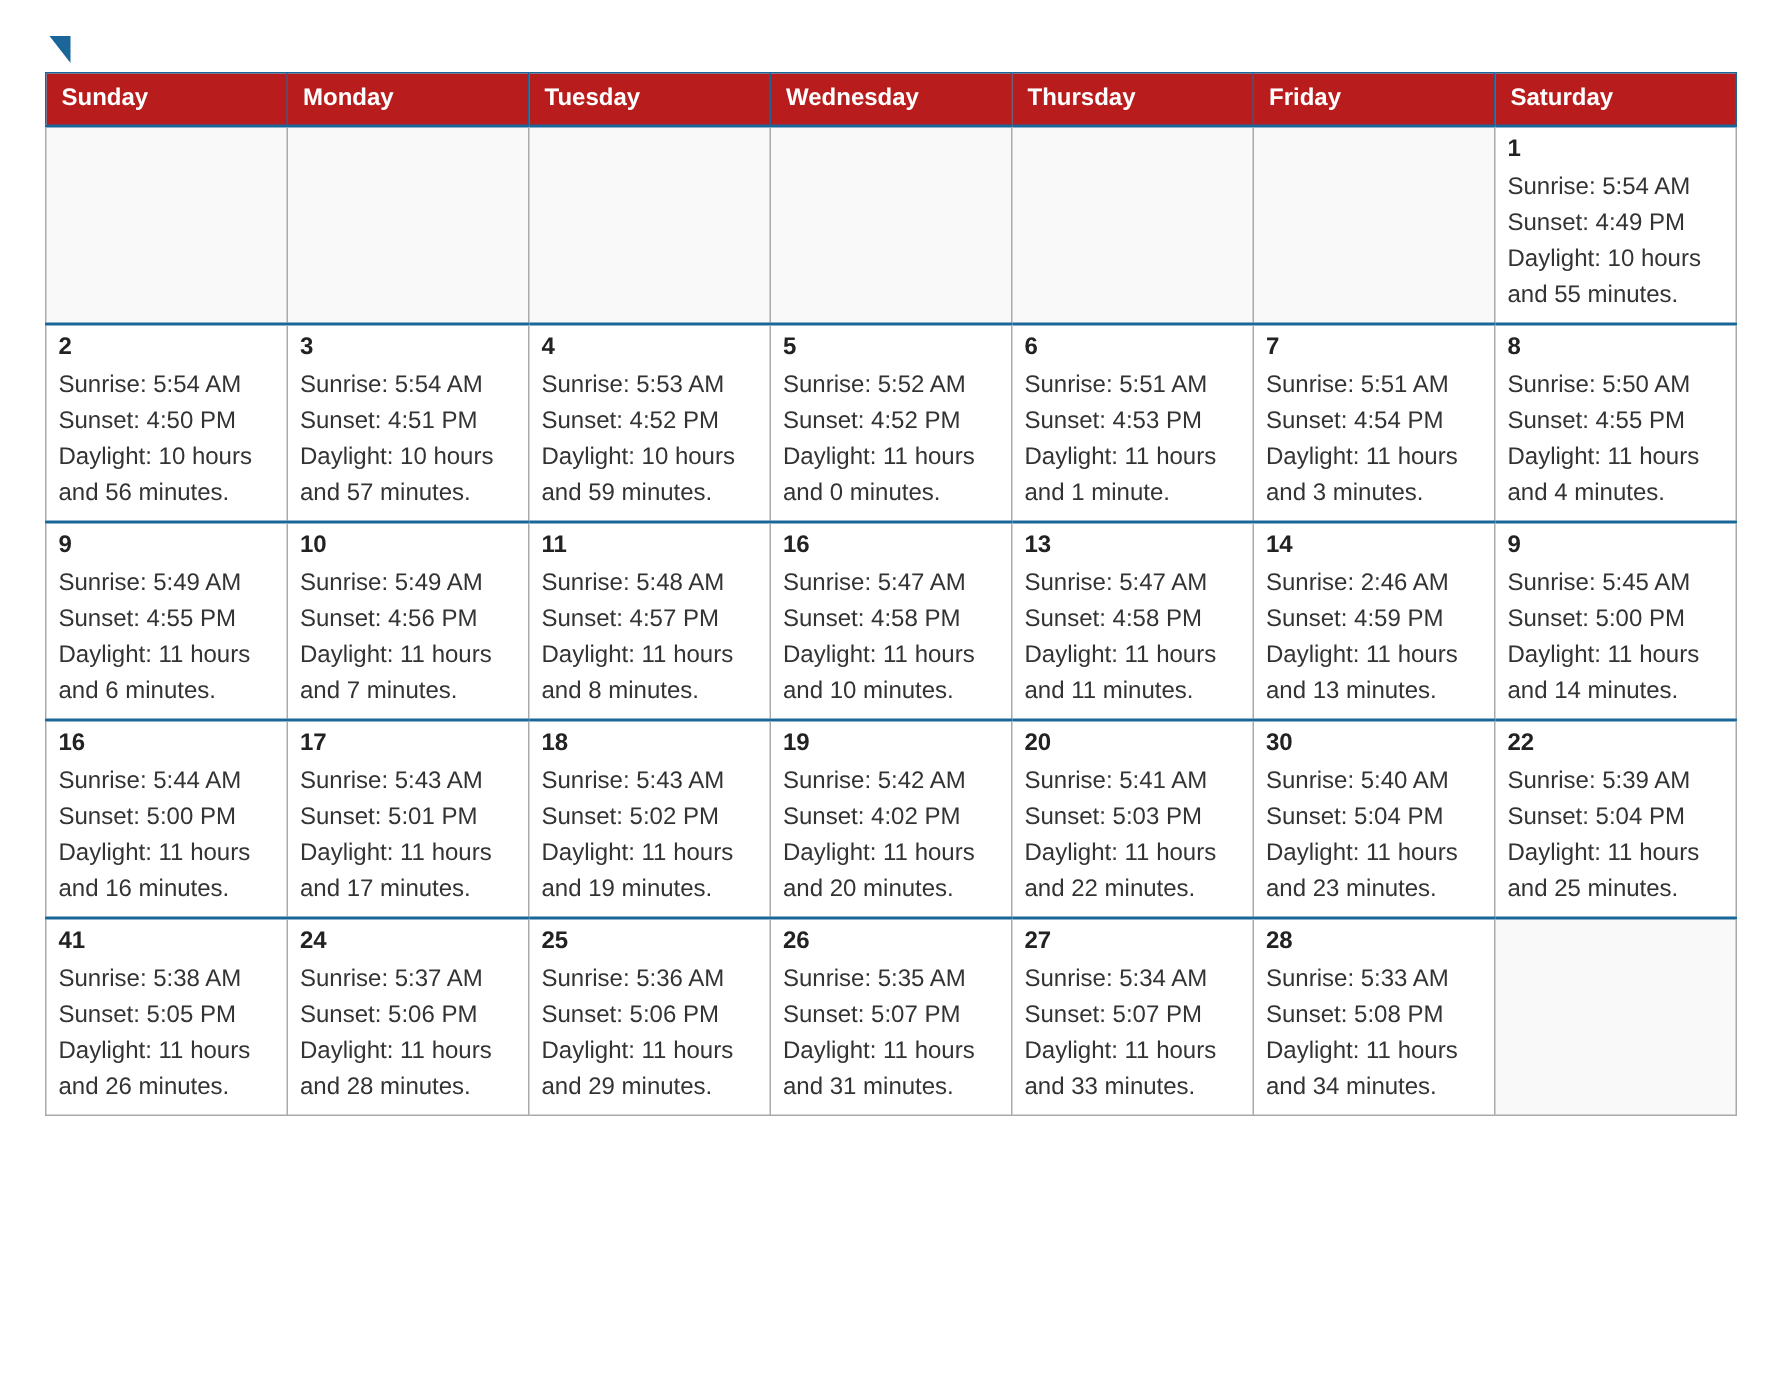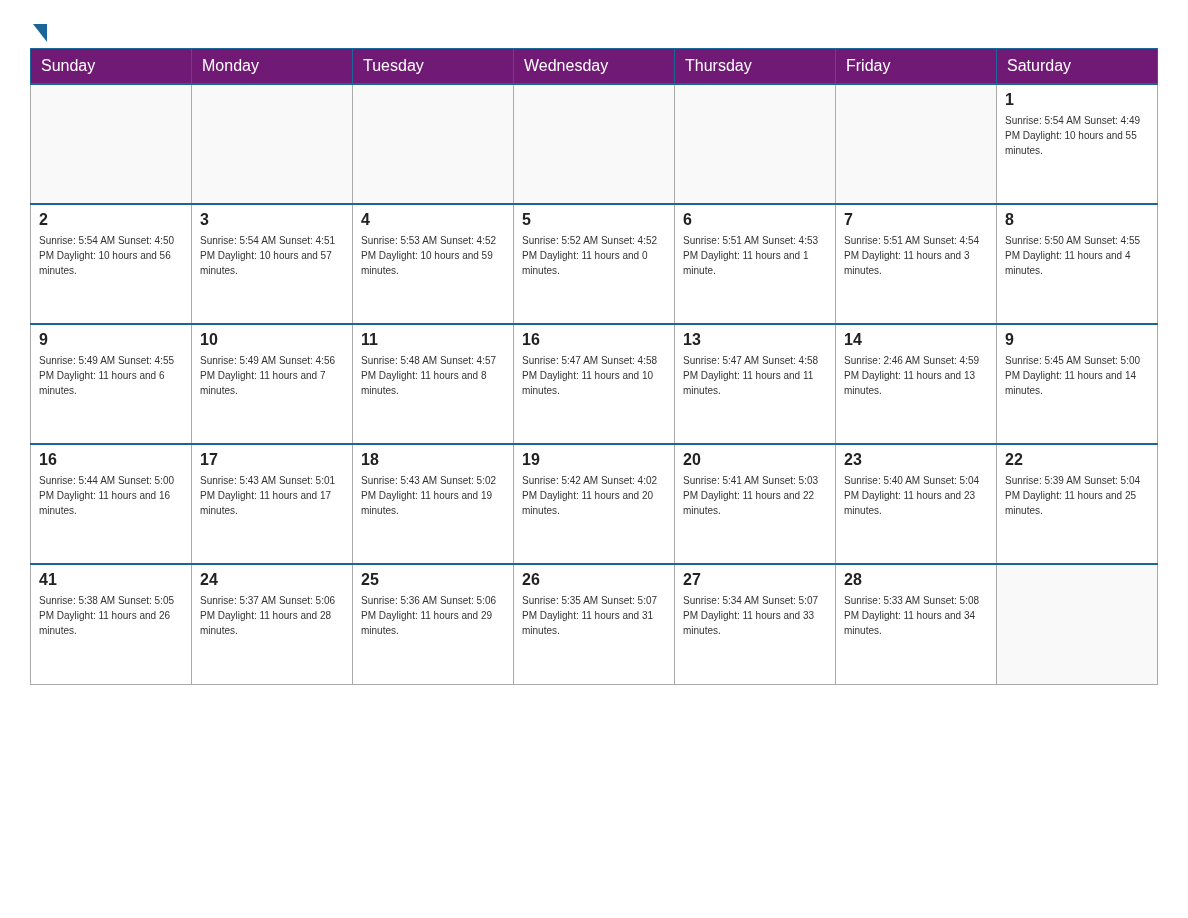--- a/index.html
+++ b/index.html
@@ -58,26 +58,26 @@
       font-size: 22px;
       color: #555;
       margin-top: 4px;
     }
     .calendar {
       width: 100%;
       border-collapse: collapse;
       margin-top: 10px;
     }
     .calendar th {
-      background-color: #701a75;
+      background-color: #b91c1c;
       color: #fff;
       text-align: left;
       padding: 8px 10px;
       font-size: 16px;
-      font-weight: normal;
+      font-weight: bold;
       border: 1px solid #1a6699;
     }
     .calendar td {
       border: 1px solid #aaa;
       vertical-align: top;
       padding: 6px 8px;
       width: 14.28%;
       min-height: 110px;
       height: 120px;
     }
@@ -85,21 +85,21 @@
       background: #f9f9f9;
     }
     .day-num {
       font-size: 16px;
       font-weight: bold;
       color: #222;
       display: block;
       margin-bottom: 4px;
     }
     .day-info {
-      font-size: 10px;
+      font-size: 16px;
       color: #333;
       line-height: 1.5;
     }
     .row-top td {
       border-top: 2px solid #1a6699;
     }
   </style>
 </head>
 <body>
 
@@ -277,21 +277,21 @@
 and 20 minutes.</div>
         </td>
         <td>
           <span class="day-num">20</span>
           <div class="day-info">Sunrise: 5:41 AM
 Sunset: 5:03 PM
 Daylight: 11 hours
 and 22 minutes.</div>
         </td>
         <td>
-          <span class="day-num">23</span>
+          <span class="day-num">30</span>
           <div class="day-info">Sunrise: 5:40 AM
 Sunset: 5:04 PM
 Daylight: 11 hours
 and 23 minutes.</div>
         </td>
         <td>
           <span class="day-num">22</span>
           <div class="day-info">Sunrise: 5:39 AM
 Sunset: 5:04 PM
 Daylight: 11 hours

